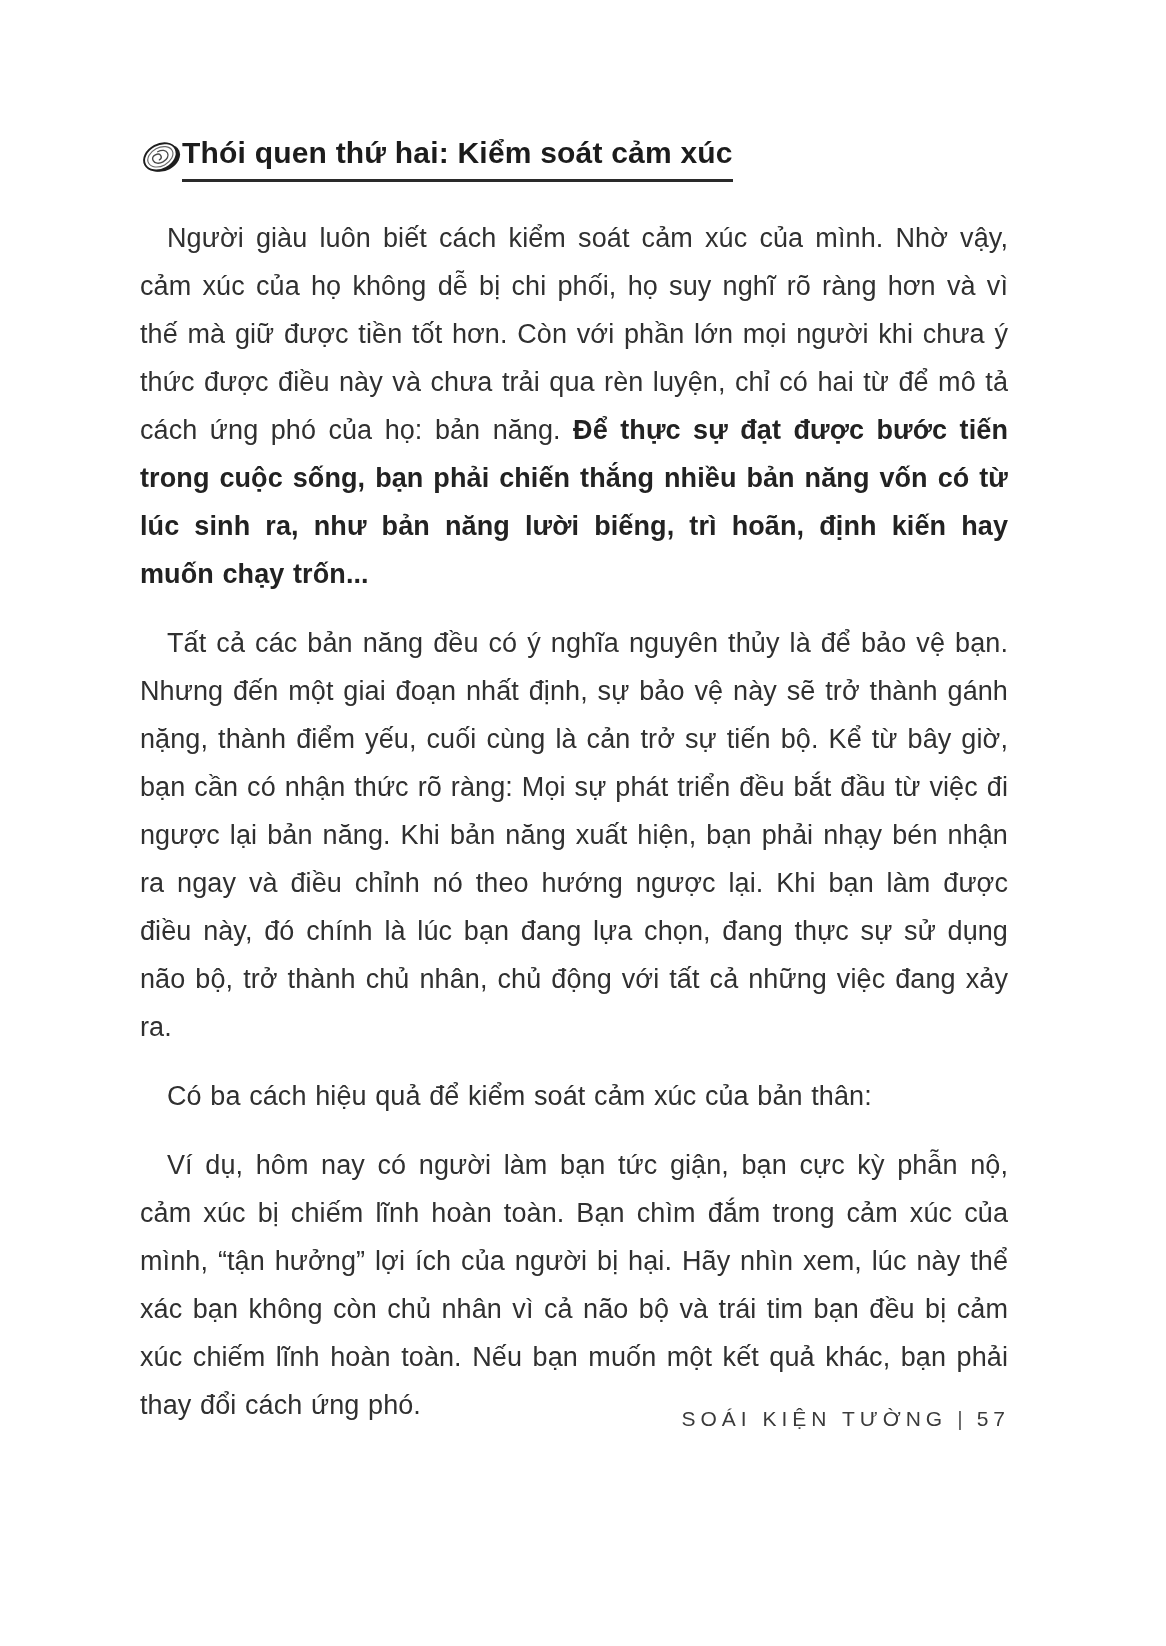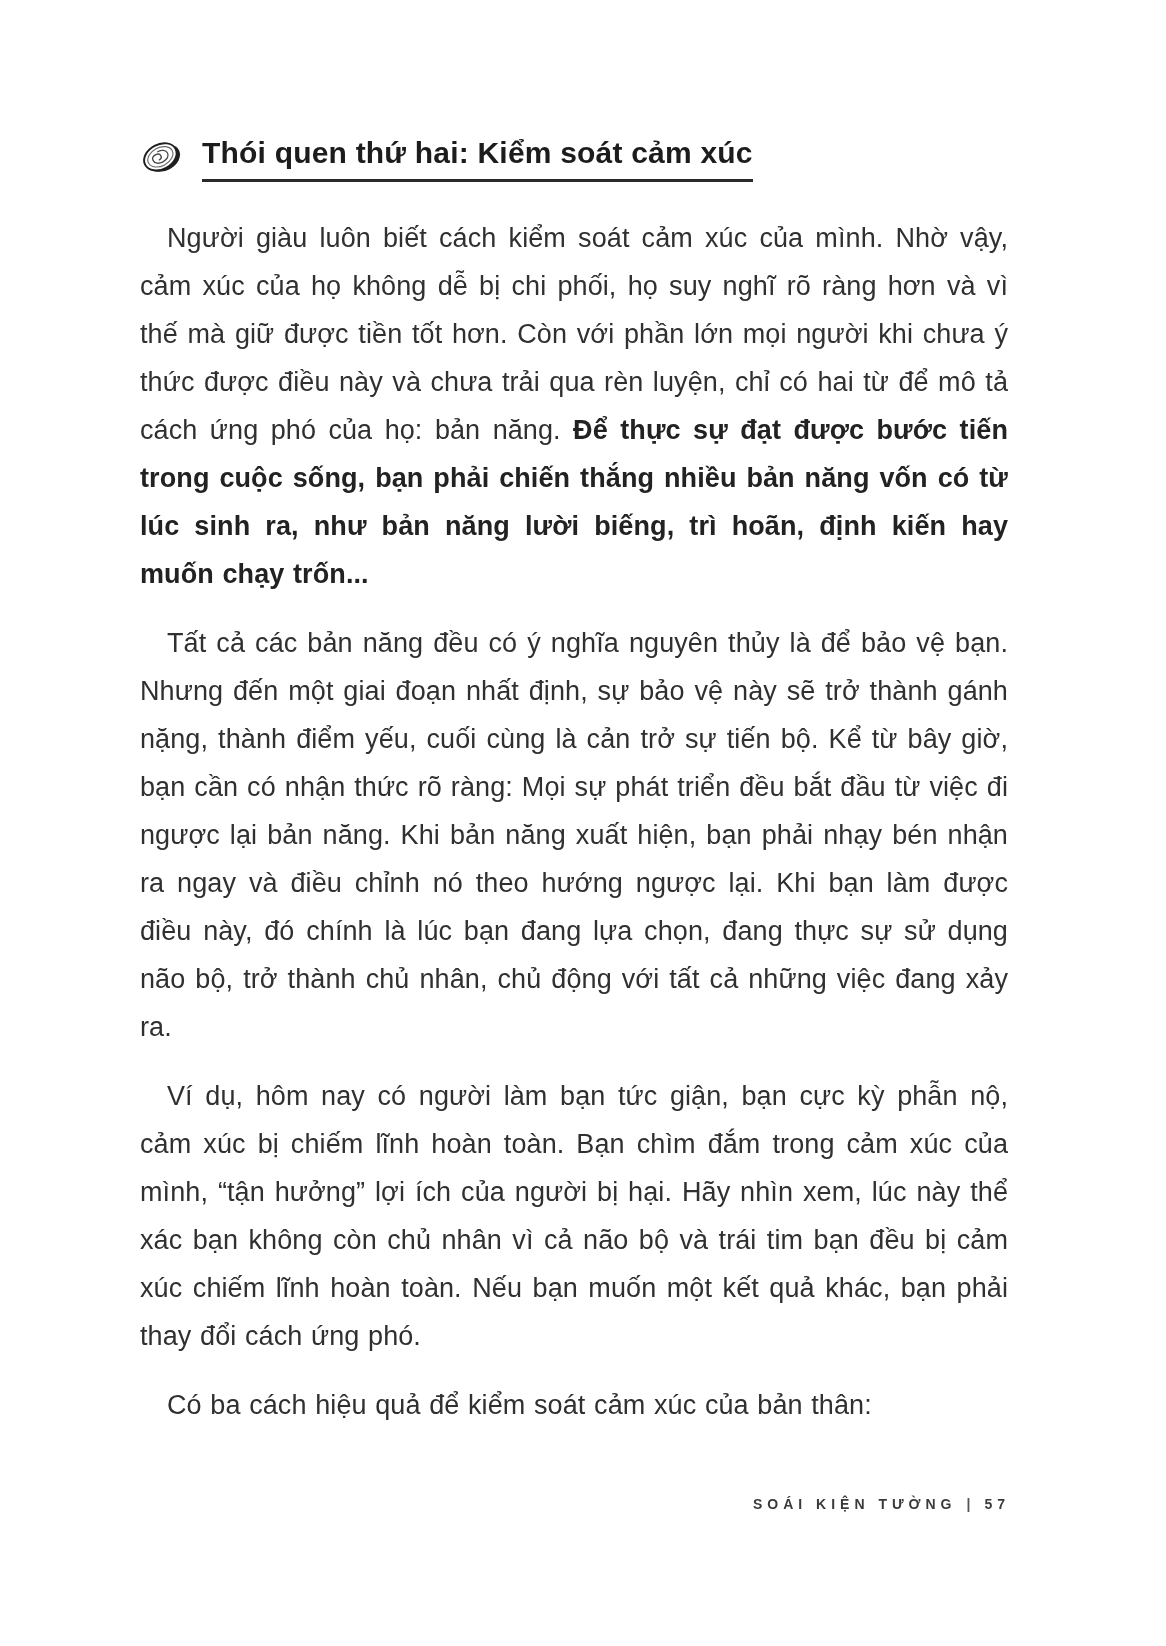--- a/index.html
+++ b/index.html
@@ -18,21 +18,21 @@
   }
   .content {
     position: absolute;
     left: 140px;
     top: 136px;
     width: 872px;
   }
   .heading-row {
     display: flex;
     align-items: center;
-    gap: 20px;
+    gap: 0;
     margin-bottom: 32px;
   }
   .coin {
     width: 42px;
     height: 42px;
     flex: 0 0 auto;
     margin-top: -4px;
   }
   .heading-text {
     display: inline-block;
@@ -53,27 +53,26 @@
     text-indent: 27px;
     letter-spacing: 0.1px;
     word-spacing: 1px;
   }
   .body-text p strong {
     font-weight: 700;
     color: #222222;
   }
   .footer {
     position: absolute;
-    top: 1496px;
+    top: 1407px;
     right: 156px;
-    font-size: 14px;
+    font-size: 21px;
     letter-spacing: 5px;
     color: #3a3a3a;
     white-space: nowrap;
-    font-weight: bold;
   }
   .footer .sep {
     display: inline-block;
     margin: 0 14px 0 10px;
     color: #555555;
     letter-spacing: 0;
   }
 </style>
 </head>
 <body>
@@ -91,22 +90,22 @@
             <path d="M21.5 15.5 c5 0 8.5 2.6 8.5 6 c0 3.4-3.5 6-8.5 6 c-5 0-8.5-2.6-8.5-6 c0-2.5 2-4.2 4.8-4.2 c2.8 0 4.7 1.5 4.7 3.6 c0 1.7-1.4 2.9-3.4 2.9" fill="none" stroke="#4a4a4a" stroke-width="1.4" stroke-linecap="round"></path>
           </g>
         </svg>
       </span>
       <h1 class="heading-text">Thói quen thứ hai: Kiểm soát cảm xúc</h1>
     </div>
 
     <div class="body-text">
         <p><span>Người giàu luôn biết cách kiểm soát cảm xúc của mình. Nhờ vậy, cảm xúc của họ không dễ bị chi phối, họ suy nghĩ rõ ràng hơn và vì thế mà giữ được tiền tốt hơn. Còn với phần lớn mọi người khi chưa ý thức được điều này và chưa trải qua rèn luyện, chỉ có hai từ để mô tả cách ứng phó của họ: bản năng. </span><strong>Để thực sự đạt được bước tiến trong cuộc sống, bạn phải chiến thắng nhiều bản năng vốn có từ lúc sinh ra, như bản năng lười biếng, trì hoãn, định kiến hay muốn chạy trốn...</strong></p>
         <p><span>Tất cả các bản năng đều có ý nghĩa nguyên thủy là để bảo vệ bạn. Nhưng đến một giai đoạn nhất định, sự bảo vệ này sẽ trở thành gánh nặng, thành điểm yếu, cuối cùng là cản trở sự tiến bộ. Kể từ bây giờ, bạn cần có nhận thức rõ ràng: Mọi sự phát triển đều bắt đầu từ việc đi ngược lại bản năng. Khi bản năng xuất hiện, bạn phải nhạy bén nhận ra ngay và điều chỉnh nó theo hướng ngược lại. Khi bạn làm được điều này, đó chính là lúc bạn đang lựa chọn, đang thực sự sử dụng não bộ, trở thành chủ nhân, chủ động với tất cả những việc đang xảy ra.</span></p>
+        <p><span>Có ba cách hiệu quả để kiểm soát cảm xúc của bản thân:</span></p>
         <p><span>Ví dụ, hôm nay có người làm bạn tức giận, bạn cực kỳ phẫn nộ, cảm xúc bị chiếm lĩnh hoàn toàn. Bạn chìm đắm trong cảm xúc của mình, “tận hưởng” lợi ích của người bị hại. Hãy nhìn xem, lúc này thể xác bạn không còn chủ nhân vì cả não bộ và trái tim bạn đều bị cảm xúc chiếm lĩnh hoàn toàn. Nếu bạn muốn một kết quả khác, bạn phải thay đổi cách ứng phó.</span></p>
-        <p><span>Có ba cách hiệu quả để kiểm soát cảm xúc của bản thân:</span></p>
       </div>
 
   </div>
 
   <div class="footer">
     <span>SOÁI KIỆN TƯỜNG</span><span class="sep">|</span><span>57</span>
   </div>
 </div>
 
 </body></html>

